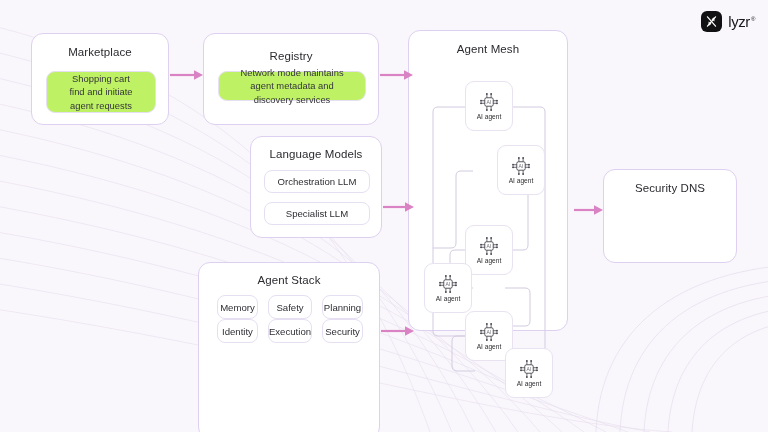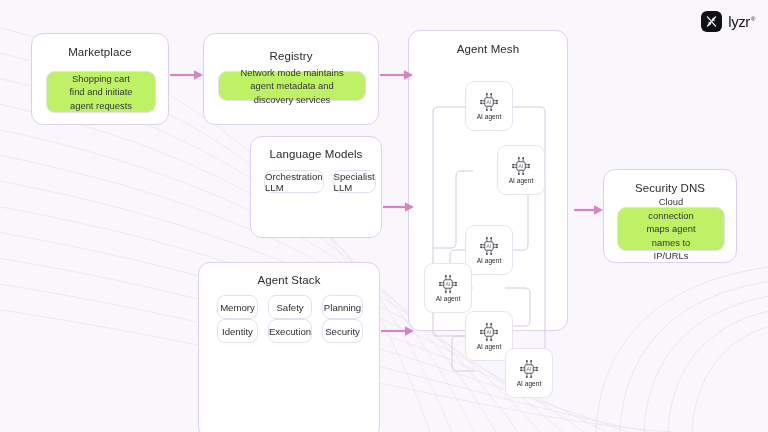--- a/index.html
+++ b/index.html
@@ -58,21 +58,21 @@
   #panel-marketplace .desc-box { position: absolute; left: 14px; top: 37px; width: 110px; height: 42px; }
 
   
   #panel-registry { left: 203px; top: 33px; width: 176px; height: 92px; }
   #panel-registry .panel-title { margin-top: 16px; }
   #panel-registry .desc-box { position: absolute; left: 14px; top: 37px; width: 148px; height: 30px; }
 
   
   #panel-lm { left: 250px; top: 136px; width: 132px; height: 102px; }
   #panel-lm .panel-title { margin-top: 11px; }
-  #panel-lm .lm-list { position: absolute; left: 13px; top: 33px; width: 106px; display: flex; flex-direction: row; gap: 9px; }
+  #panel-lm .lm-list { position: absolute; left: 13px; top: 33px; width: 106px; display: flex; flex-direction: column; gap: 9px; }
   #panel-lm .pill { height: 23px; }
 
   
   #panel-stack { left: 198px; top: 262px; width: 182px; height: 177px; }
   #panel-stack .panel-title { margin-top: 11px; }
   #panel-stack .grid {
     position: absolute; left: 18px; top: 32px; width: 146px;
     display: grid; grid-template-columns: 1fr 1fr 1fr; gap: 0 10px;
   }
 
@@ -350,21 +350,20 @@
           <circle cx="23.4" cy="11.5" r="1.1"></circle>
             <circle cx="23.4" cy="14.5" r="1.1"></circle>
         </g>
       </svg>
       <span class="agent-label">AI agent</span>
     </div>
   </div>
 
   <div class="panel" id="panel-dns">
     <div class="panel-title">Security DNS</div>
-    <div class="desc-box">Cloud connection maps agent names to IP/URLs</div>
   </div>
 
   <svg class="arrow" style="left:170px; top:68px;" width="34" height="14" viewBox="0 0 34 14">
     <path d="M0 7 L24 7" stroke="#d982c4" stroke-width="2.2" fill="none"></path>
     <path d="M24 2.2 L33 7 L24 11.8 Z" fill="#d982c4"></path>
   </svg>
 
   <svg class="arrow" style="left:380px; top:68px;" width="34" height="14" viewBox="0 0 34 14">
     <path d="M0 7 L24 7" stroke="#d982c4" stroke-width="2.2" fill="none"></path>
     <path d="M24 2.2 L33 7 L24 11.8 Z" fill="#d982c4"></path>

